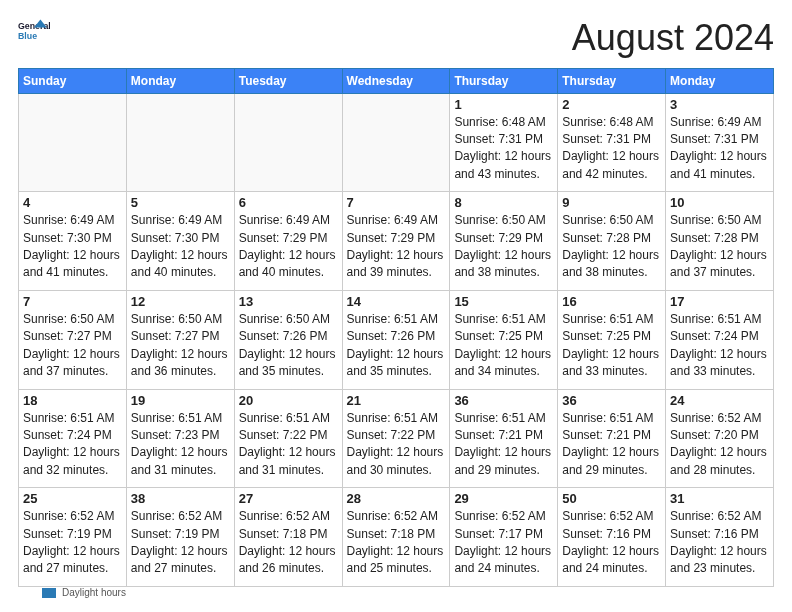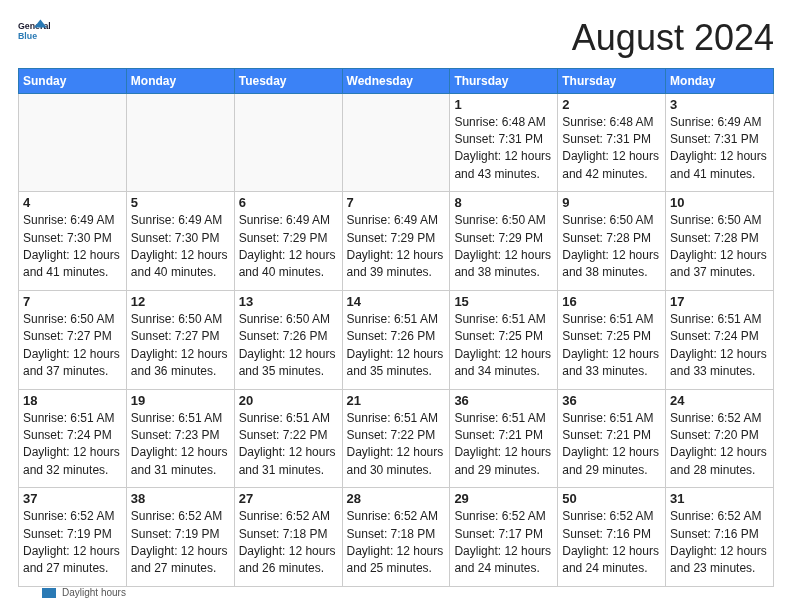--- a/index.html
+++ b/index.html
@@ -303,21 +303,21 @@
           <td>
             <span class="day-number">24</span>
             <div class="day-info" style="white-space: pre-line;">Sunrise: 6:52 AM
 Sunset: 7:20 PM
 Daylight: 12 hours
 and 28 minutes.</div>
           </td>
         </tr>
         <tr>
           <td>
-            <span class="day-number">37</span>
+            <span class="day-number">25</span>
             <div class="day-info" style="white-space: pre-line;">Sunrise: 6:52 AM
 Sunset: 7:19 PM
 Daylight: 12 hours
 and 27 minutes.</div>
           </td>
           <td>
             <span class="day-number">38</span>
             <div class="day-info" style="white-space: pre-line;">Sunrise: 6:52 AM
 Sunset: 7:19 PM
 Daylight: 12 hours

